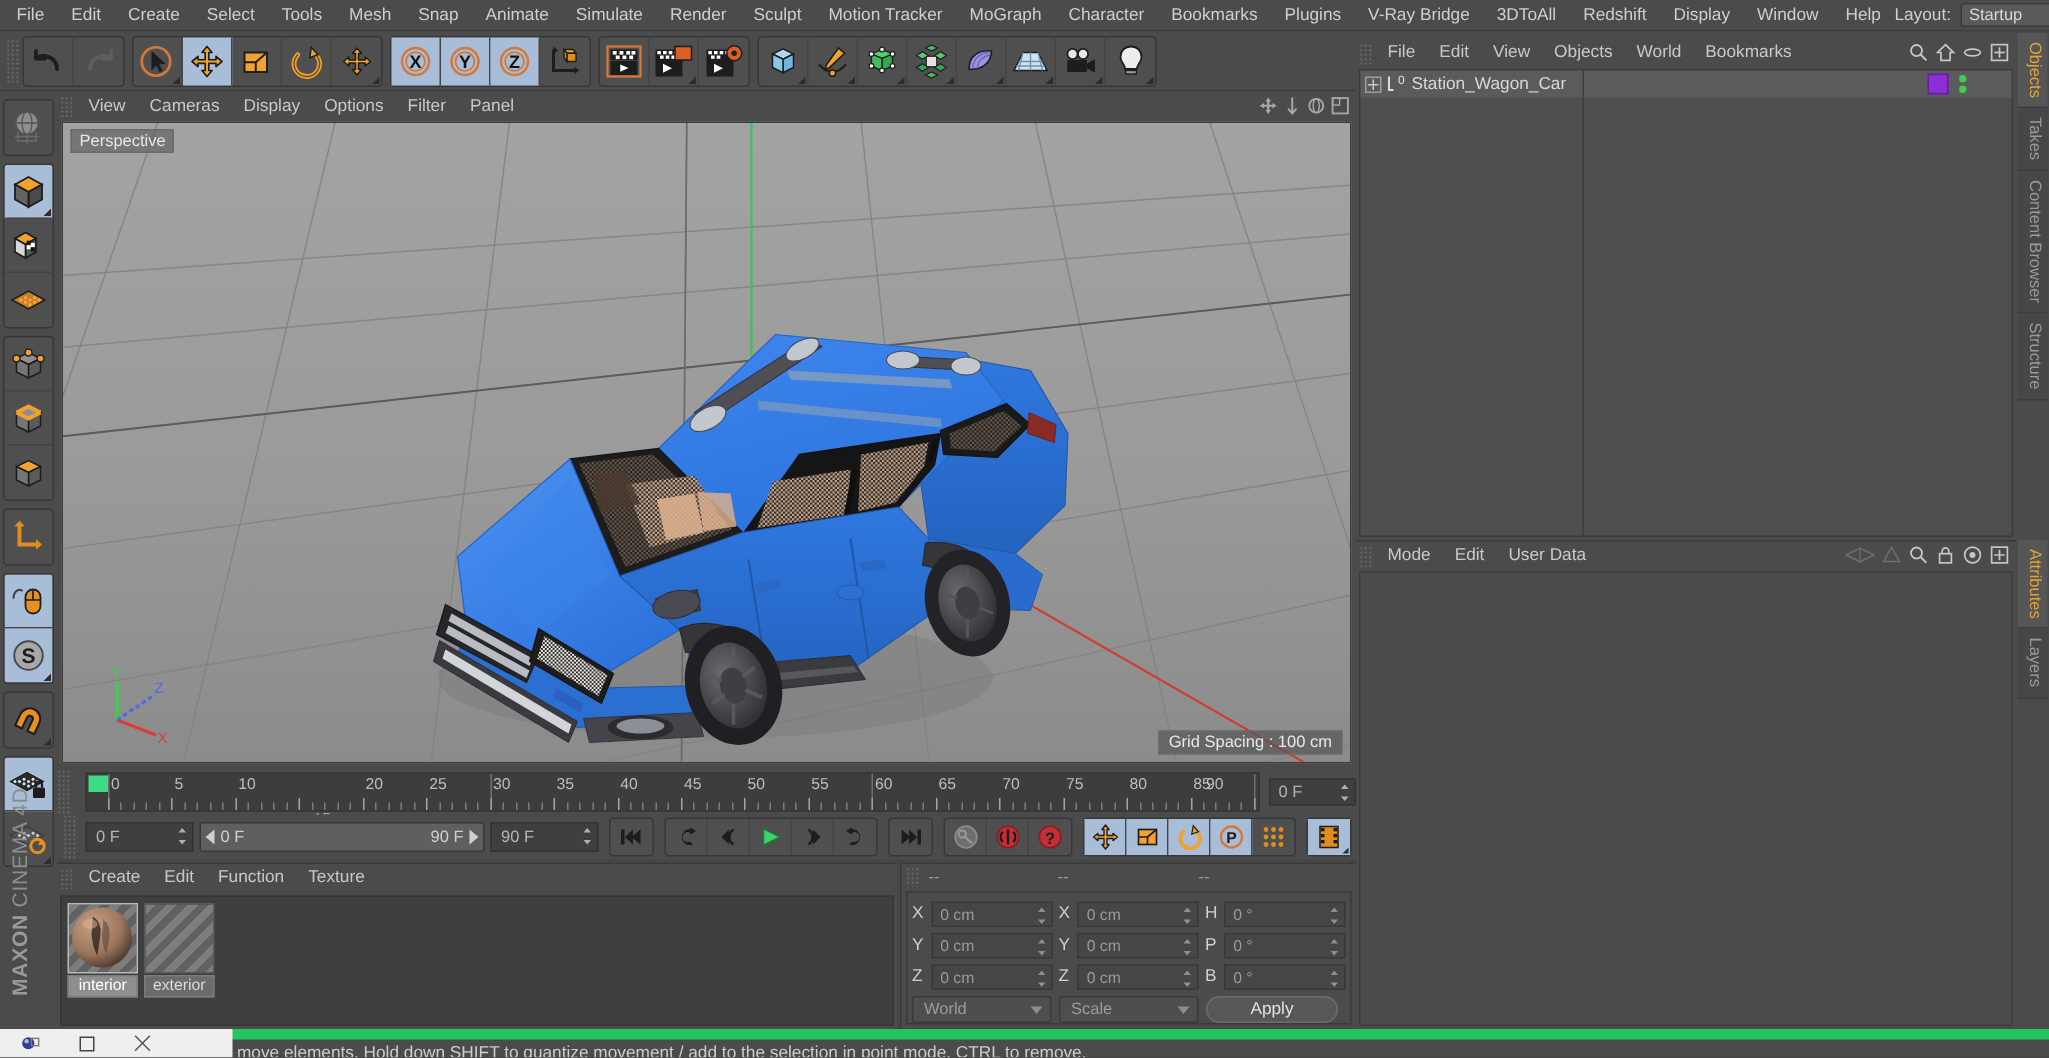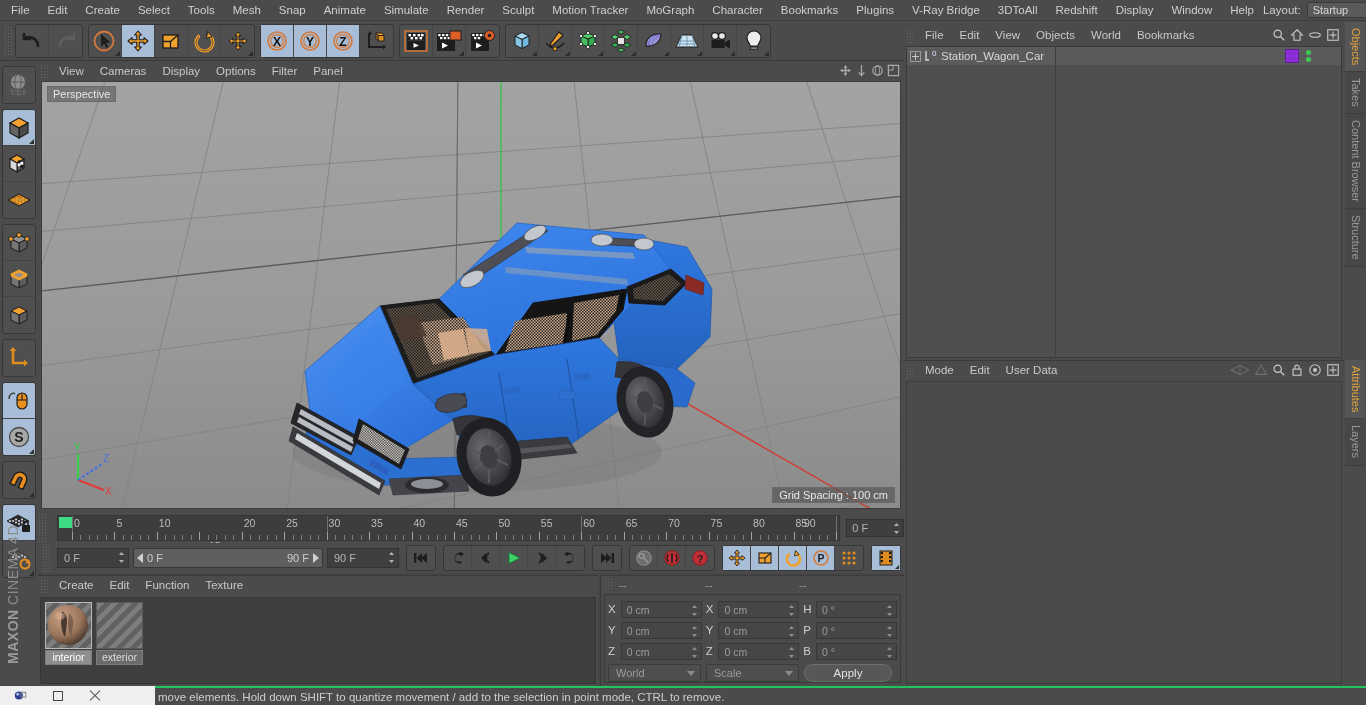--- a/index.html
+++ b/index.html
@@ -256,21 +256,21 @@
   .vtab {
     writing-mode: vertical-rl; font-size: 11px; padding: 6px 3px; color: #9b9b9b;
     cursor: pointer; white-space: nowrap; background: #474747; border-bottom: 1px solid #3d3d3d;
     width: 20px; text-align: center;
   }
   .vtab.active { color: #e2a33c; background: #565656; }
 
   
   .statusbar {
     position: absolute; left: 0; bottom: 0; width: 1366px; height: 19px;
-    background: #4b4b4b; border-top: 2px solid #22c55e;
+    background: #4b4b4b; border-top: 7px solid #22c55e;
     font-size: 11.5px; color: #cdcdcd; line-height: 18px; padding-left: 158px;
     white-space: nowrap; overflow: hidden;
   }
   .wincontrols {
     position: absolute; left: 0; bottom: 0; width: 155px; height: 19px;
     background: #efefef; display: flex; align-items: center; gap: 26px; padding-left: 14px;
   }
   .wc-ico { width: 13px; height: 13px; }
   .wc-sq { width: 10px; height: 10px; border: 1px solid #444; }
   .wc-x { position: relative; width: 12px; height: 12px; }

